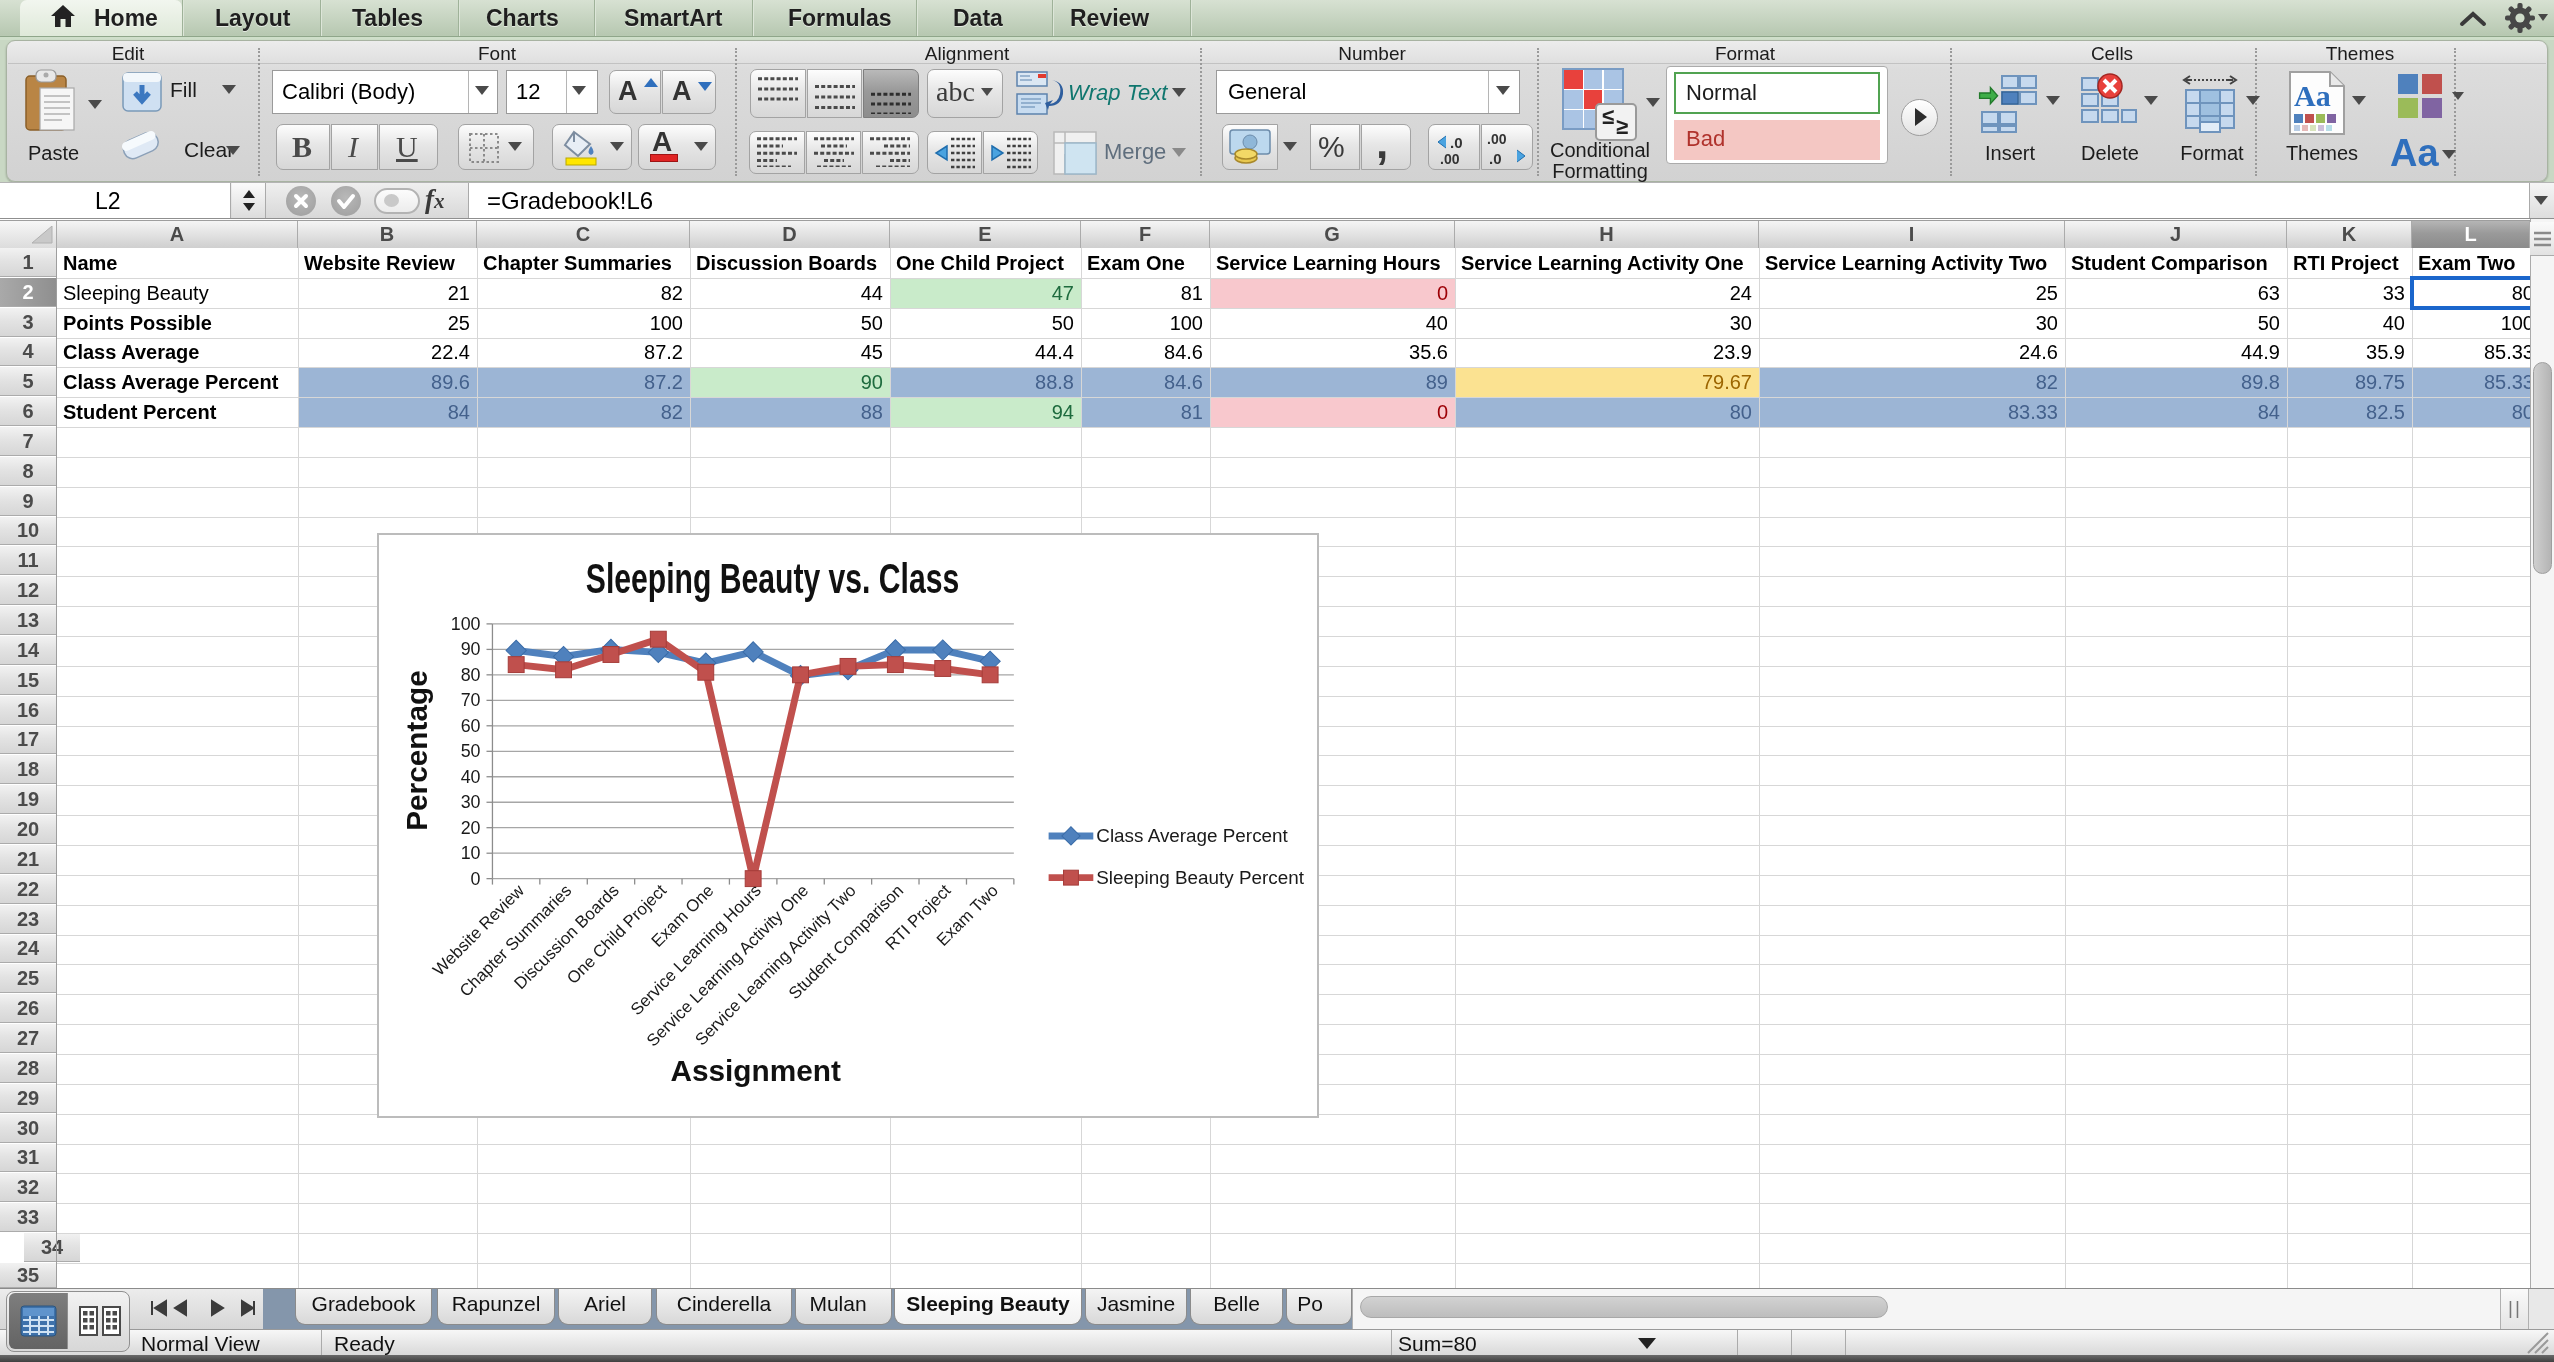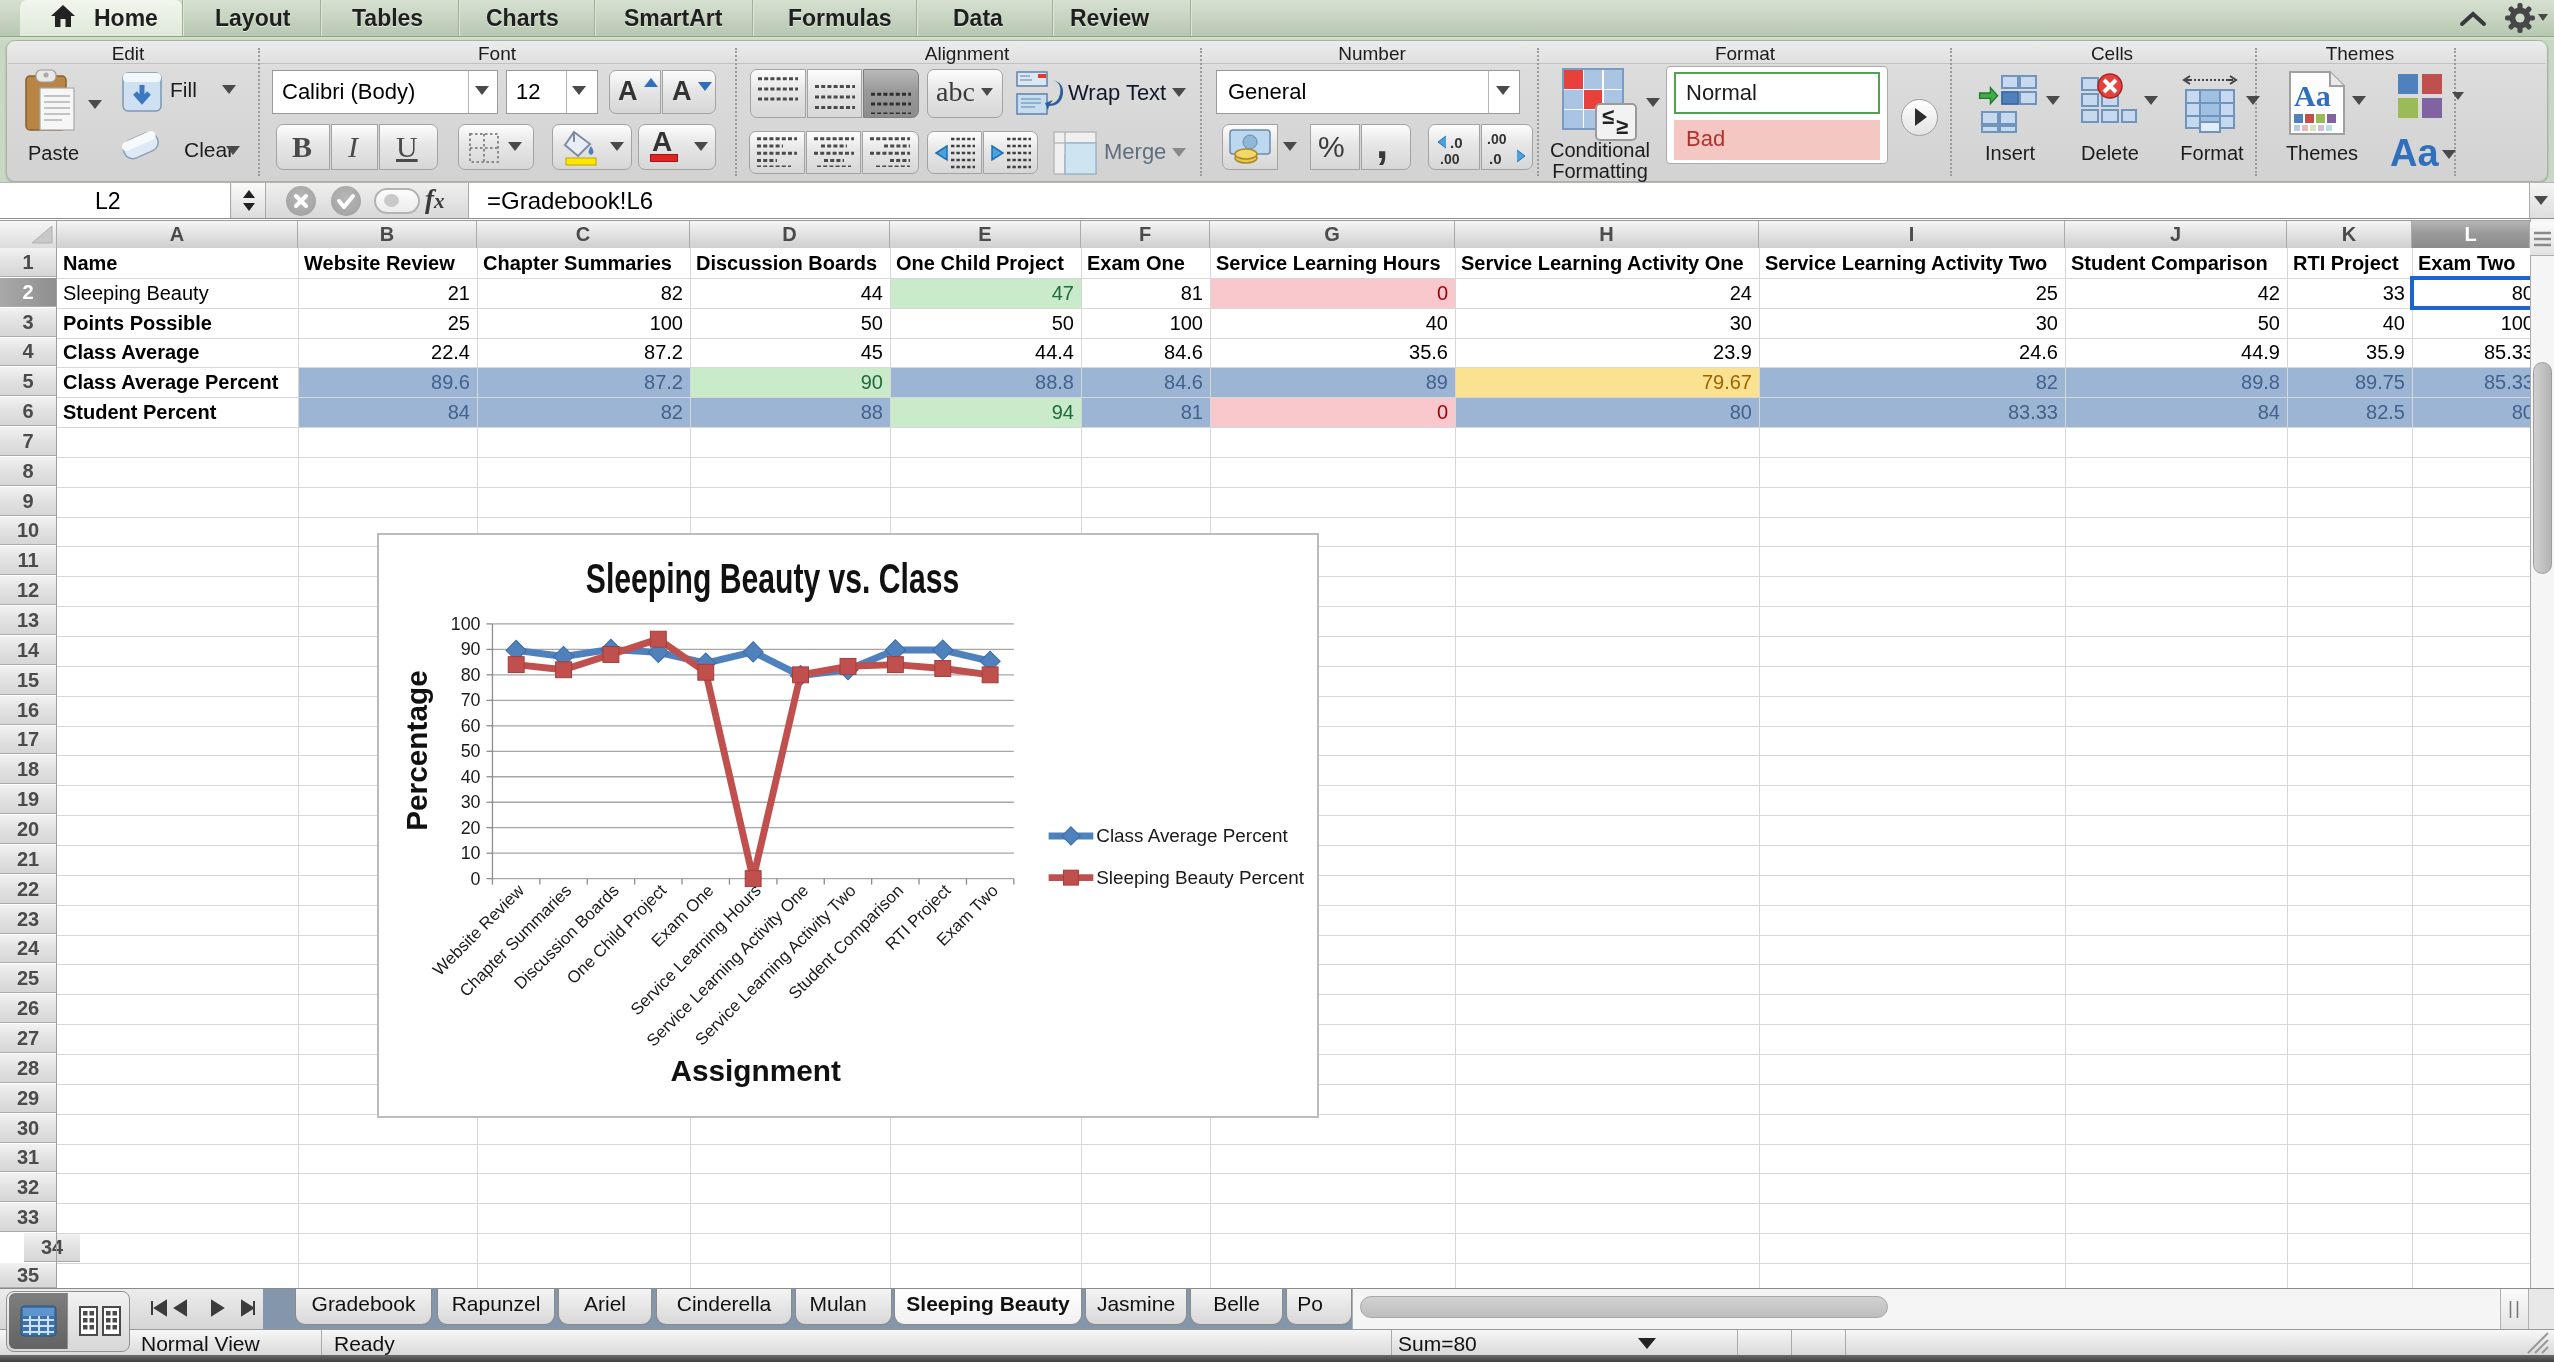--- a/index.html
+++ b/index.html
@@ -176,21 +176,21 @@
 <div class="a tri-d" style="left:981px;top:88px;border-left-width:6px;border-right-width:6px;border-top-width:8px;"></div>
 <svg class="a" style="left:1016px;top:70px;" width="48" height="46" viewBox="0 0 48 46">
 <rect x="1" y="2" width="30" height="14" fill="#dbe7f3" stroke="#5d83ad" stroke-width="1.5"></rect>
 <rect x="1" y="24" width="30" height="20" fill="#c8dcf0" stroke="#5d83ad" stroke-width="1.5"></rect>
 <path d="M22 6 h8" stroke="#e23b2e" stroke-width="4"></path>
 <g stroke="#5d83ad" stroke-width="1.2">
       <path d="M4 6h10M4 10h12M5 29h20M5 33h20M5 37h14"></path>
     </g>
 <path d="M36 10 q10 2 8 14 q-2 9 -10 10 l3 -4 l-8 3 l3 7 l1 -4 q12 0 14 -12 q1 -12 -11 -14z" fill="#2e5e9e"></path>
   </svg>
-<div class="a" style="left:1068px;top:80px;font-size:22px;color:#0f172a;">Wrap Text</div>
+<div class="a" style="left:1068px;top:80px;font-size:22px;color:#0f766e;font-style:italic;">Wrap Text</div>
 <div class="a tri-d" style="left:1172px;top:88px;border-left-width:7px;border-right-width:7px;border-top-width:9px;"></div>
 <div class="a btn" style="left:749px;top:131px;width:56px;height:43px;border-radius:7px 0 0 7px;"></div>
 <div class="a btn" style="left:806px;top:131px;width:55px;height:43px;border-radius:0;"></div>
 <div class="a btn" style="left:862px;top:131px;width:57px;height:43px;border-radius:0 7px 7px 0;"></div>
 <svg class="a" style="left:757px;top:137px;" width="40" height="30" viewBox="0 0 40 30">
     <g stroke="#4a4a4a" stroke-width="3" stroke-dasharray="4 2.2">
       <path d="M0 1.8H40"></path>
       <path d="M0 9.0H26"></path>
       <path d="M0 16.2H40"></path>
       <path d="M0 23.4H20"></path>
@@ -509,21 +509,21 @@
 <div class="a cell" style="left:298px;top:278px;width:172px;height:30px;line-height:30px;text-align:right;font-weight:normal;color:#000;">21</div>
 <div class="a cell" style="left:477px;top:278px;width:206px;height:30px;line-height:30px;text-align:right;font-weight:normal;color:#000;">82</div>
 <div class="a cell" style="left:690px;top:278px;width:193px;height:30px;line-height:30px;text-align:right;font-weight:normal;color:#000;">44</div>
 <div class="a" style="left:891px;top:279px;width:190px;height:29px;background:#c9ebca;"></div>
 <div class="a cell" style="left:890px;top:278px;width:184px;height:30px;line-height:30px;text-align:right;font-weight:normal;color:#1e6b3e;">47</div>
 <div class="a cell" style="left:1081px;top:278px;width:122px;height:30px;line-height:30px;text-align:right;font-weight:normal;color:#000;">81</div>
 <div class="a" style="left:1211px;top:279px;width:244px;height:29px;background:#f8c8cd;"></div>
 <div class="a cell" style="left:1210px;top:278px;width:238px;height:30px;line-height:30px;text-align:right;font-weight:normal;color:#9c0006;">0</div>
 <div class="a cell" style="left:1455px;top:278px;width:297px;height:30px;line-height:30px;text-align:right;font-weight:normal;color:#000;">24</div>
 <div class="a cell" style="left:1759px;top:278px;width:299px;height:30px;line-height:30px;text-align:right;font-weight:normal;color:#000;">25</div>
-<div class="a cell" style="left:2065px;top:278px;width:215px;height:30px;line-height:30px;text-align:right;font-weight:normal;color:#000;">42</div>
+<div class="a cell" style="left:2065px;top:278px;width:215px;height:30px;line-height:30px;text-align:right;font-weight:normal;color:#000;">63</div>
 <div class="a cell" style="left:2287px;top:278px;width:118px;height:30px;line-height:30px;text-align:right;font-weight:normal;color:#000;">33</div>
 <div class="a cell" style="left:2412px;top:278px;width:122px;height:30px;line-height:30px;text-align:right;font-weight:normal;color:#000;">80</div>
 <div class="a cell" style="left:63px;top:308px;height:30px;line-height:30px;font-weight:bold;color:#000;">Points Possible</div>
 <div class="a cell" style="left:298px;top:308px;width:172px;height:30px;line-height:30px;text-align:right;font-weight:normal;color:#000;">25</div>
 <div class="a cell" style="left:477px;top:308px;width:206px;height:30px;line-height:30px;text-align:right;font-weight:normal;color:#000;">100</div>
 <div class="a cell" style="left:690px;top:308px;width:193px;height:30px;line-height:30px;text-align:right;font-weight:normal;color:#000;">50</div>
 <div class="a cell" style="left:890px;top:308px;width:184px;height:30px;line-height:30px;text-align:right;font-weight:normal;color:#000;">50</div>
 <div class="a cell" style="left:1081px;top:308px;width:122px;height:30px;line-height:30px;text-align:right;font-weight:normal;color:#000;">100</div>
 <div class="a cell" style="left:1210px;top:308px;width:238px;height:30px;line-height:30px;text-align:right;font-weight:normal;color:#000;">40</div>
 <div class="a cell" style="left:1455px;top:308px;width:297px;height:30px;line-height:30px;text-align:right;font-weight:normal;color:#000;">30</div>

